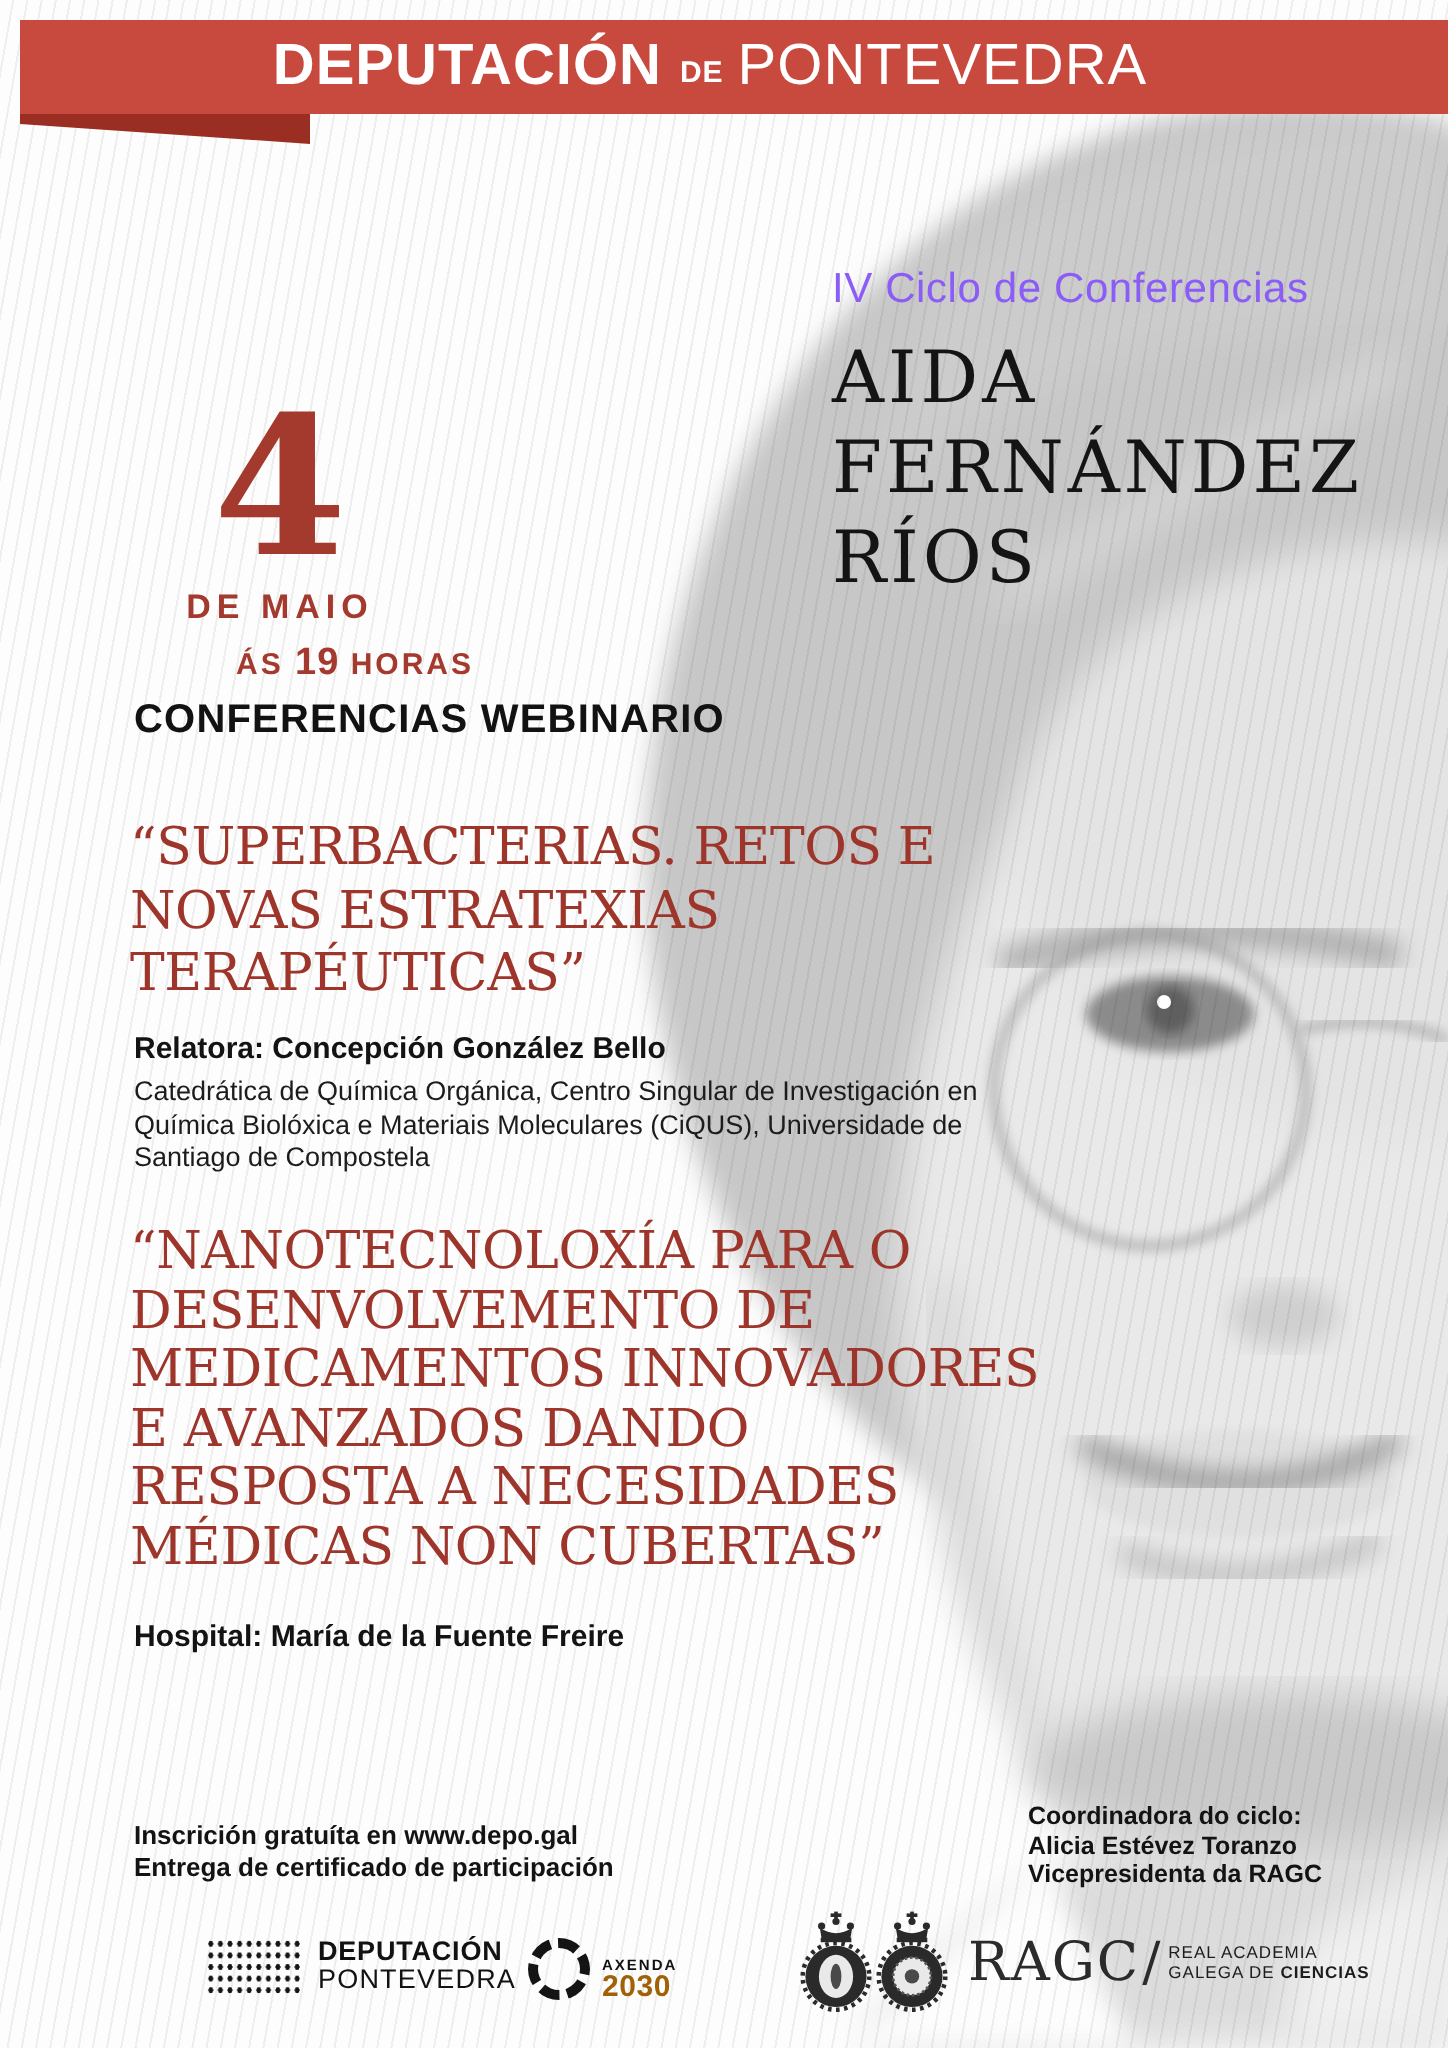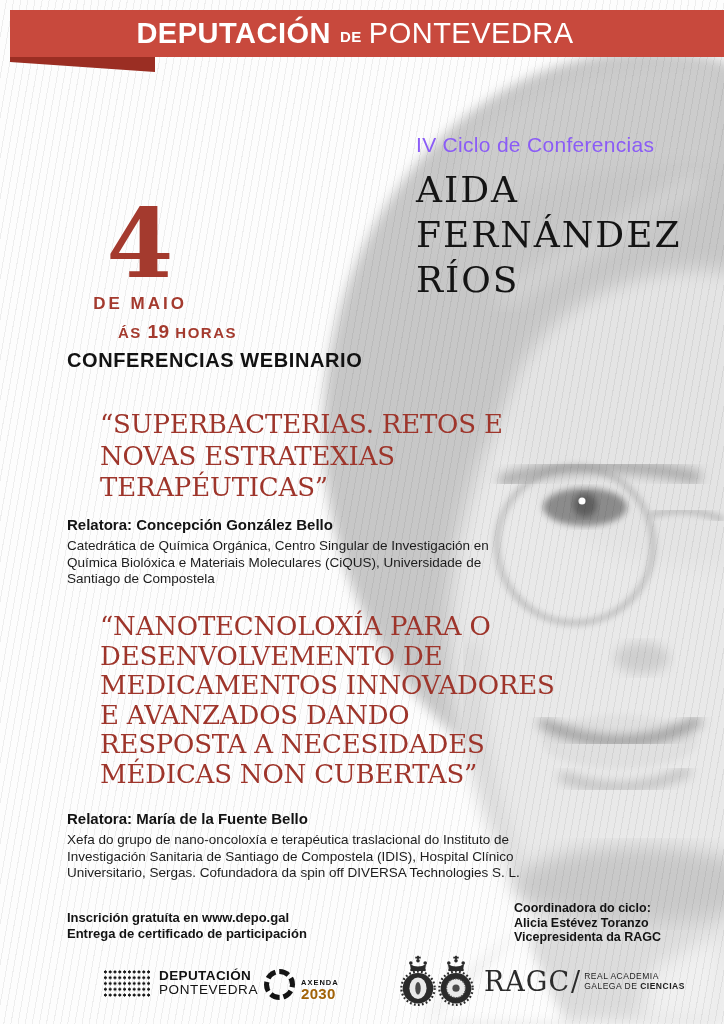--- a/index.html
+++ b/index.html
@@ -51,21 +51,20 @@
   .date-time{margin-top:7px;font-size:15px;font-weight:600;letter-spacing:1.5px;white-space:nowrap;margin-left:34px;}
   .date-time .num{font-size:19px;font-weight:800;letter-spacing:.5px;}
 
   .webinar{position:absolute;left:67px;top:349px;font-size:20px;font-weight:700;letter-spacing:.6px;color:#121212;}
 
   
   .talk-title{
     position:absolute;left:65px;
     font-family:"DejaVu Serif",serif;font-size:26px;color:var(--heading-red);
     letter-spacing:-.2px;
-    margin-left:35px;
   }
   .talk1-title{top:409px;line-height:31.5px;}
   .talk2-title{top:612px;line-height:29.5px;}
   .speaker{position:absolute;left:67px;font-size:15px;font-weight:800;color:#131313;}
   .talk1-speaker{top:516px;}
   .talk2-speaker{top:810px;}
   .bio{position:absolute;left:67px;font-size:13.5px;line-height:16.5px;font-weight:500;color:#1c1c1c;}
   .talk1-bio{top:538px;width:468px;}
   .talk2-bio{top:832px;width:474px;}
 
@@ -184,22 +183,21 @@
     <div class="bio talk1-bio">Catedrática de Química Orgánica, Centro Singular de Investigación en Química Biolóxica e Materiais Moleculares (CiQUS), Universidade de Santiago de Compostela</div>
 
     <div class="talk-title talk2-title">
       <div>“NANOTECNOLOXÍA PARA O</div>
       <div>DESENVOLVEMENTO DE</div>
       <div>MEDICAMENTOS INNOVADORES</div>
       <div>E AVANZADOS DANDO</div>
       <div>RESPOSTA A NECESIDADES</div>
       <div>MÉDICAS NON CUBERTAS”</div>
     </div>
-    <div class="speaker talk2-speaker">Relatora: María de la Fuente Bello</div>
-    <div class="bio talk2-bio">Xefa do grupo de nano-oncoloxía e terapéutica traslacional do Instituto de Investigación Sanitaria de Santiago de Compostela (IDIS), Hospital Clínico Universitario, Sergas. Cofundadora da spin off DIVERSA Technologies S. L.</div>
+    <div class="speaker talk2-speaker">Hospital: María de la Fuente Freire</div>
 
     <div class="registration">
       <div>Inscrición gratuíta en www.depo.gal</div>
       <div>Entrega de certificado de participación</div>
     </div>
     <div class="coordinator">
       <div>Coordinadora do ciclo:</div>
       <div>Alicia Estévez Toranzo</div>
       <div>Vicepresidenta da RAGC</div>
     </div>

